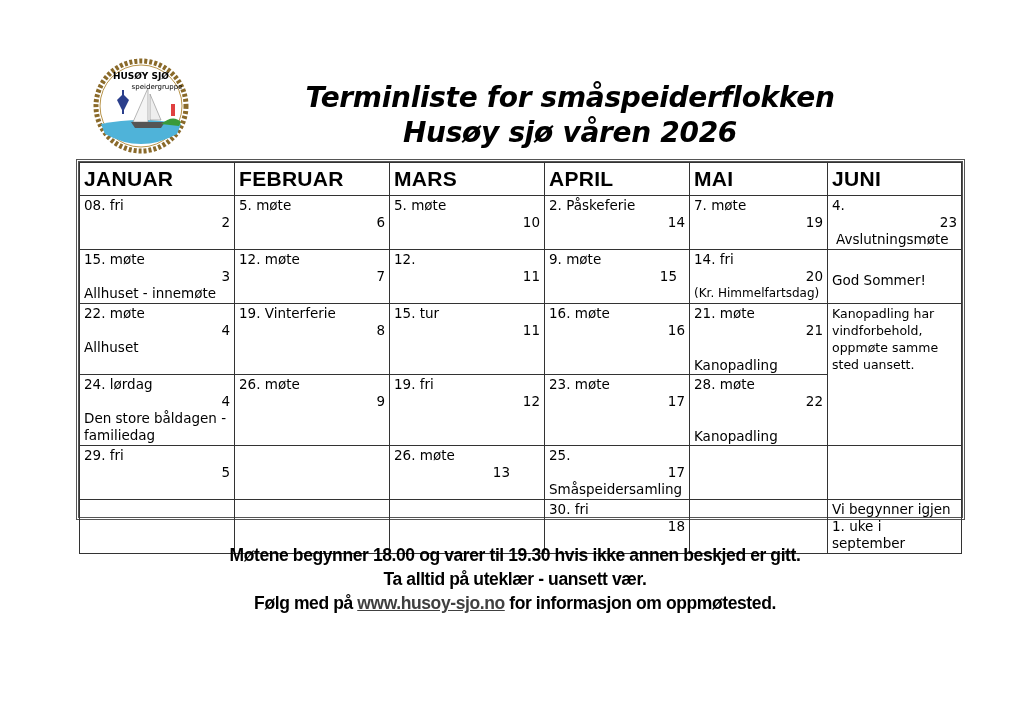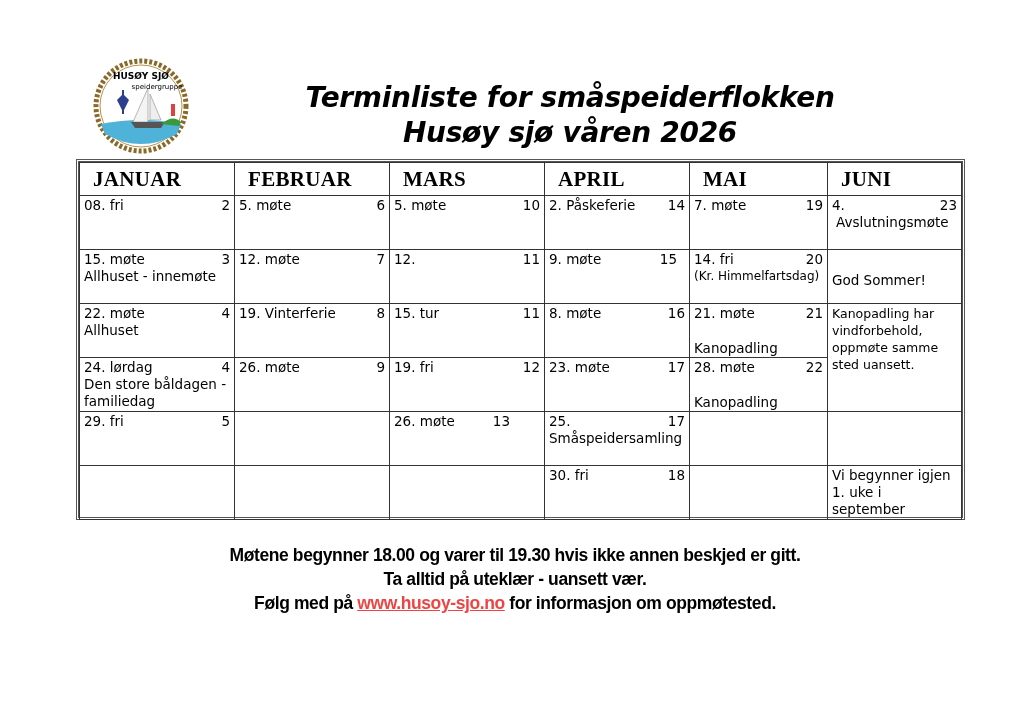--- a/index.html
+++ b/index.html
@@ -2,30 +2,30 @@
 <html><head>
 <meta charset="utf-8">
 <style>
   html, body { margin:0; padding:0; background:#ffffff; }
   body { width:1024px; height:726px; position:relative; overflow:hidden; font-family:"DejaVu Sans", sans-serif; color:#000; }
   .logo { position:absolute; left:93px; top:58px; width:96px; height:96px; }
   .title { position:absolute; left:230px; top:80px; width:680px; text-align:center; font-family:"DejaVu Sans", sans-serif; font-weight:bold; font-size:28px; line-height:35px; letter-spacing:-0.3px;font-style:italic; }
   .tbl-wrap { position:absolute; left:76px; top:159px; width:889px; height:361px; border:3px double #555; box-sizing:border-box; }
   table { border-collapse:collapse; width:100%; height:100%; table-layout:fixed; }
   th, td { border:1px solid #333; padding:0; vertical-align:top; position:relative; }
-  th { height:32px; text-align:left; font-family:Liberation Serif, serif; font-weight:900; font-size:21px; padding-left:13px; line-height:32px; letter-spacing:0.3px; }
+  th { height:32px; text-align:left; font-family:Liberation Sans, sans-serif; font-weight:900; font-size:21px; padding-left:4px; line-height:32px; letter-spacing:0.3px; }
   td { height:53px; font-size:13.5px; line-height:17px; }
   .cell-in { padding:1px 4px 0 4px; }
-  .row1 { display:flex; justify-content:space-between; }
+  .row1 { display:flex; justify-content:space-between;flex-direction:column; }
   .week { text-align:right; }
   .sub { display:block; }
   .small { font-size:12px; }
   .juni-note { font-size:12.5px; line-height:17px; }
   .footer { position:absolute; left:100px; top:543px; width:830px; text-align:center; font-family:Liberation Sans, sans-serif; font-weight:bold; font-size:17.5px; line-height:24px; letter-spacing:-0.4px; }
-  .footer a { color:#ef4444; text-decoration:underline; }
+  .footer a { color:#404040; text-decoration:underline; }
 </style>
 </head>
 <body>
 
 <div class="logo">
   <svg width="96" height="96" viewBox="0 0 96 96">
     <circle cx="48" cy="48" r="45" fill="#fff" stroke="#8a6a2a" stroke-width="5" stroke-dasharray="3 2"></circle>
     <circle cx="48" cy="48" r="41" fill="#fff" stroke="#b8944a" stroke-width="1"></circle>
     <path d="M8 66 Q48 58 88 66 L84 76 Q48 96 12 76 Z" fill="#4fb3d9"></path>
     <path d="M24 42 L30 36 L36 42 L30 54 Z" fill="#2b3f8c"></path>
@@ -191,21 +191,21 @@
             <div class="cell-in">
               <div class="row1">
                 <span>15. tur</span>
                 <span class="week">11</span>
               </div>
             </div>
           </td>
         <td>
             <div class="cell-in">
               <div class="row1">
-                <span>8. møte</span>
+                <span>16. møte</span>
                 <span class="week">16</span>
               </div>
             </div>
           </td>
         <td>
             <div class="cell-in">
               <div class="row1">
                 <span>21. møte</span>
                 <span class="week">21</span>
               </div>

